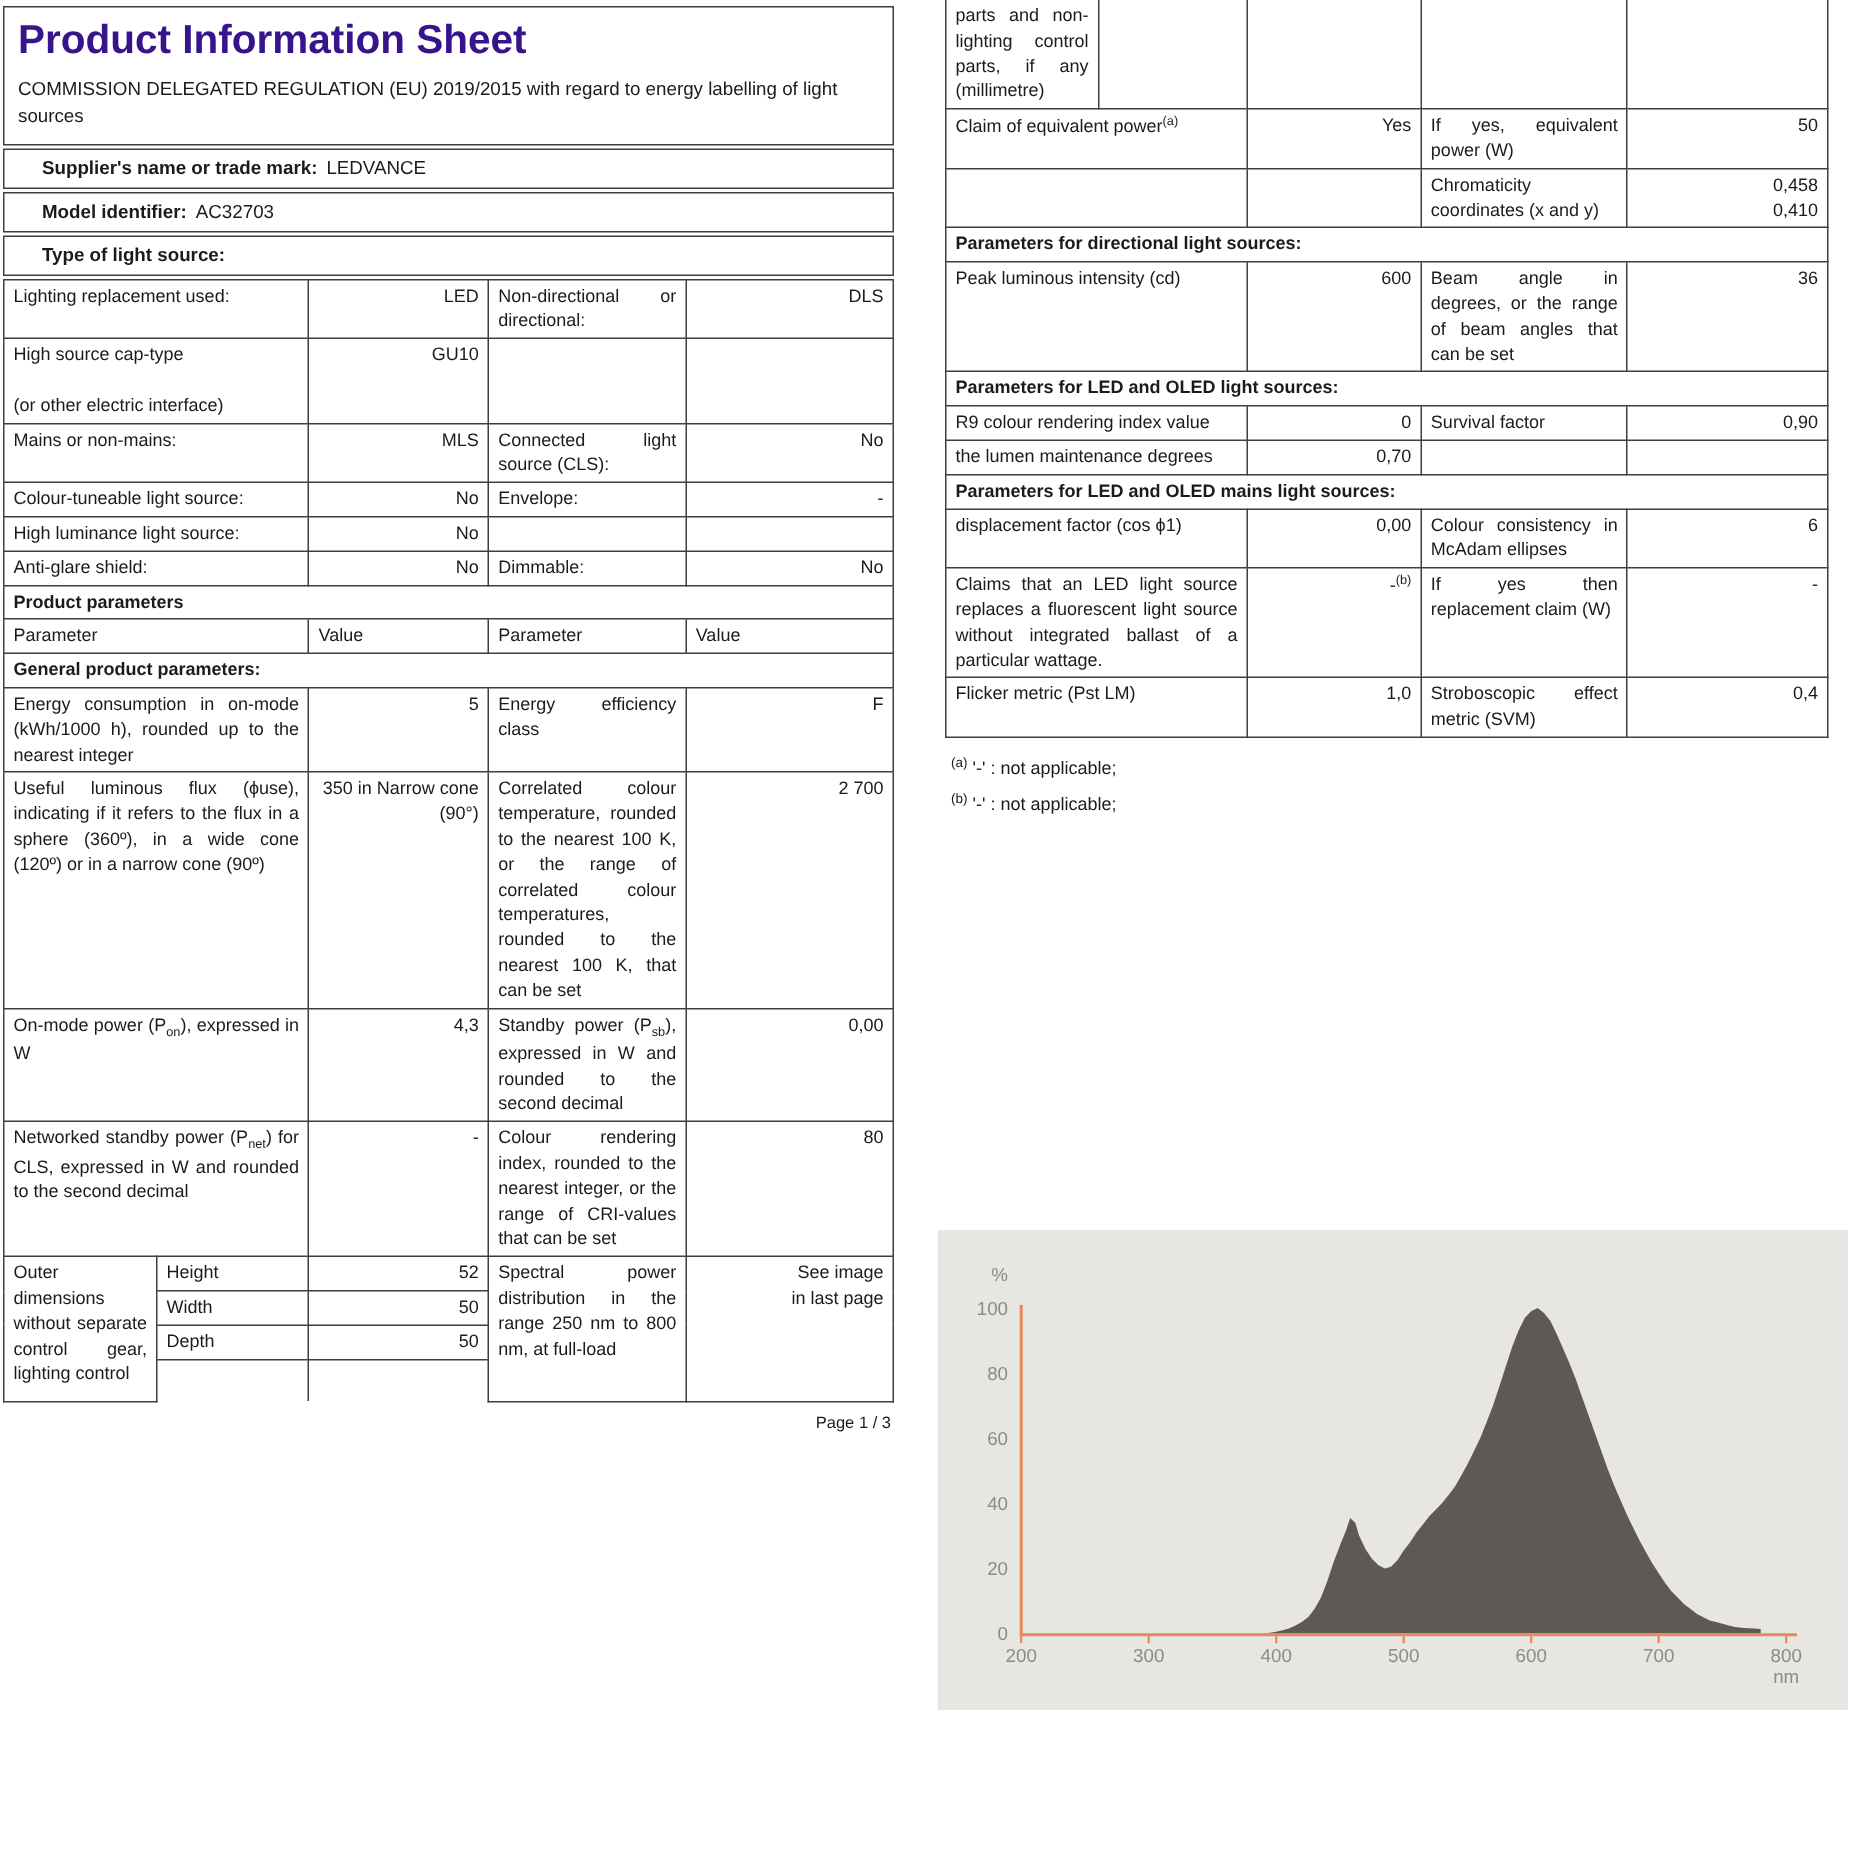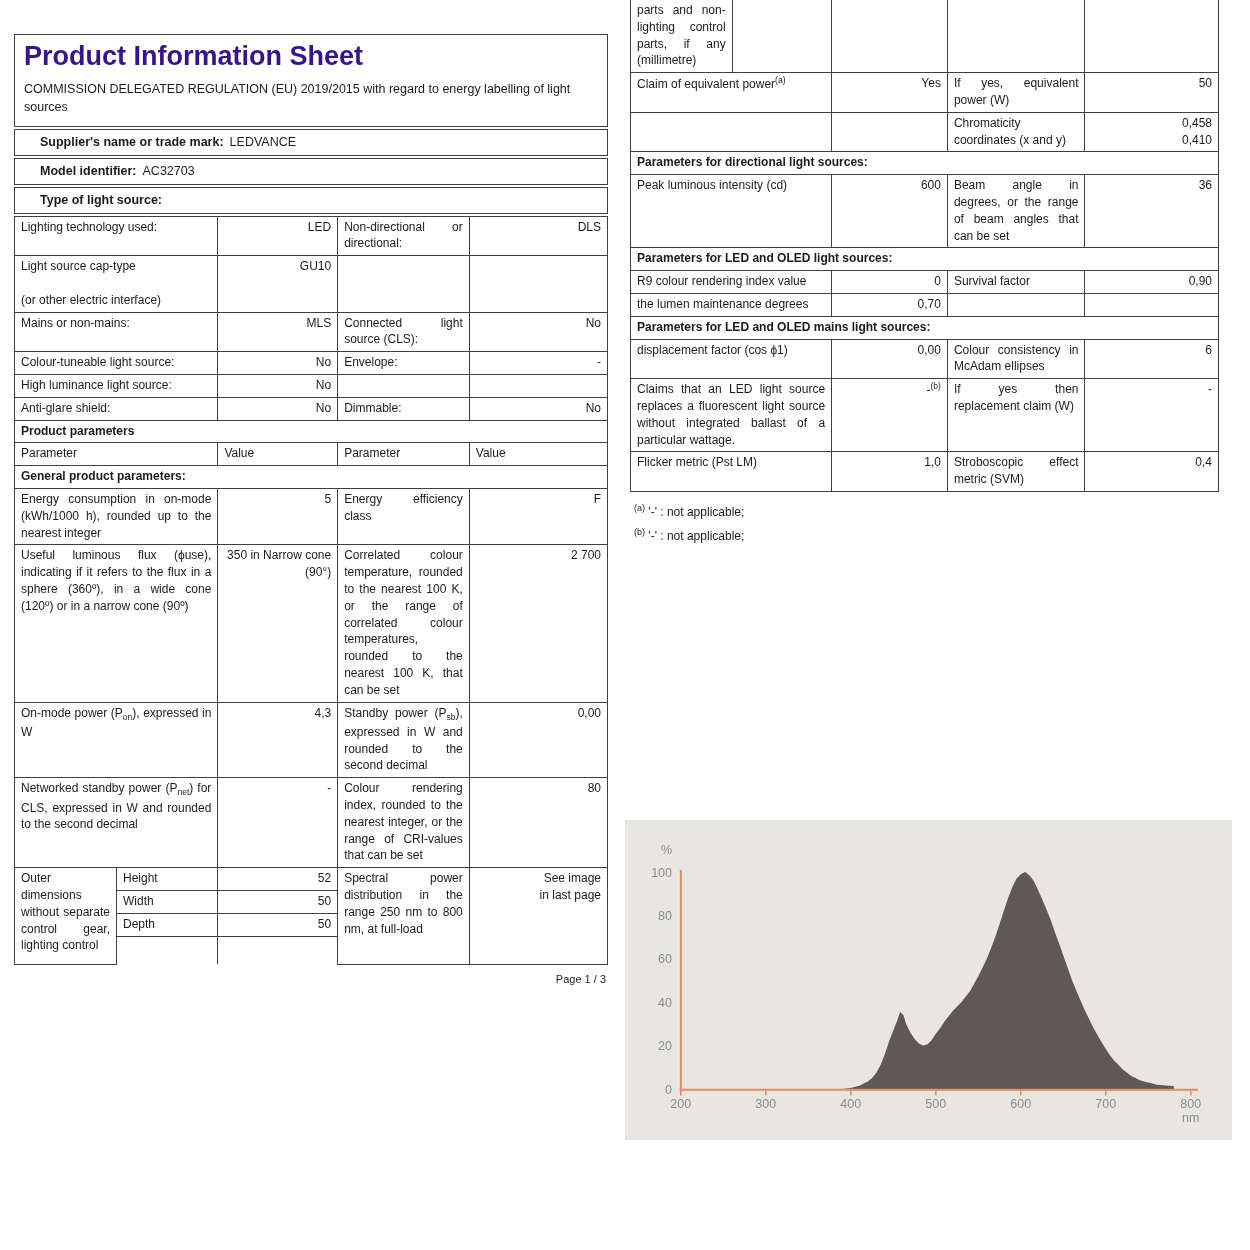--- a/index.html
+++ b/index.html
@@ -1,18 +1,18 @@
 <!DOCTYPE html>
 <html><head>
 <meta charset="utf-8">
 <style>
   * { box-sizing: border-box; }
   body { margin:0; background:#ffffff; font-family:"Liberation Sans", sans-serif; color:#1b1b1b; }
   .page { position:relative; width:1250px; height:1250px; background:#fff; overflow:hidden; }
-  .left-col { position:absolute; left:14px; top:4px; width:594px;margin-top:30px; }
+  .left-col { position:absolute; left:2px; top:4px; width:594px; }
   .right-col { position:absolute; left:630px; top:0; width:589px; }
 
   .box { border:1px solid #3f3f3f; padding:4px 25px; margin-bottom:2px; font-size:12.5px; line-height:1.35; }
   .title-box { padding:6px 9px 10px 9px; }
   .doc-title { color:#38148C; font-size:27px; font-weight:bold; line-height:1.15; }
   .doc-subtitle { font-size:12.5px; margin-top:9px; line-height:1.4; }
   .b { font-weight:bold; }
   .info-gap { display:inline-block; width:6px; }
 
   table.grid { border-collapse:collapse; width:100%; table-layout:fixed; font-size:12px; }
@@ -60,27 +60,27 @@
     <table class="grid">
       <colgroup>
           <col style="width:17.2%">
           <col style="width:17.1%">
           <col style="width:20.2%">
           <col style="width:22.2%">
           <col style="width:23.3%">
         </colgroup>
       <tbody>
         <tr>
-          <td colspan="2" class="lbl">Lighting technology used:</td>
+          <td colspan="2" class="lbl">Lighting replacement used:</td>
           <td class="val">LED</td>
           <td class="lbl">Non-directional or directional:</td>
           <td class="val">DLS</td>
         </tr>
         <tr>
-          <td colspan="2" class="lbl">Light source cap-type
+          <td colspan="2" class="lbl">High source cap-type
 
 (or other electric interface)</td>
           <td class="val">GU10</td>
           <td class="lbl"></td>
           <td class="val"></td>
         </tr>
         <tr>
           <td colspan="2" class="lbl">Mains or non-mains:</td>
           <td class="val">MLS</td>
           <td class="lbl">Connected light source (CLS):</td>

